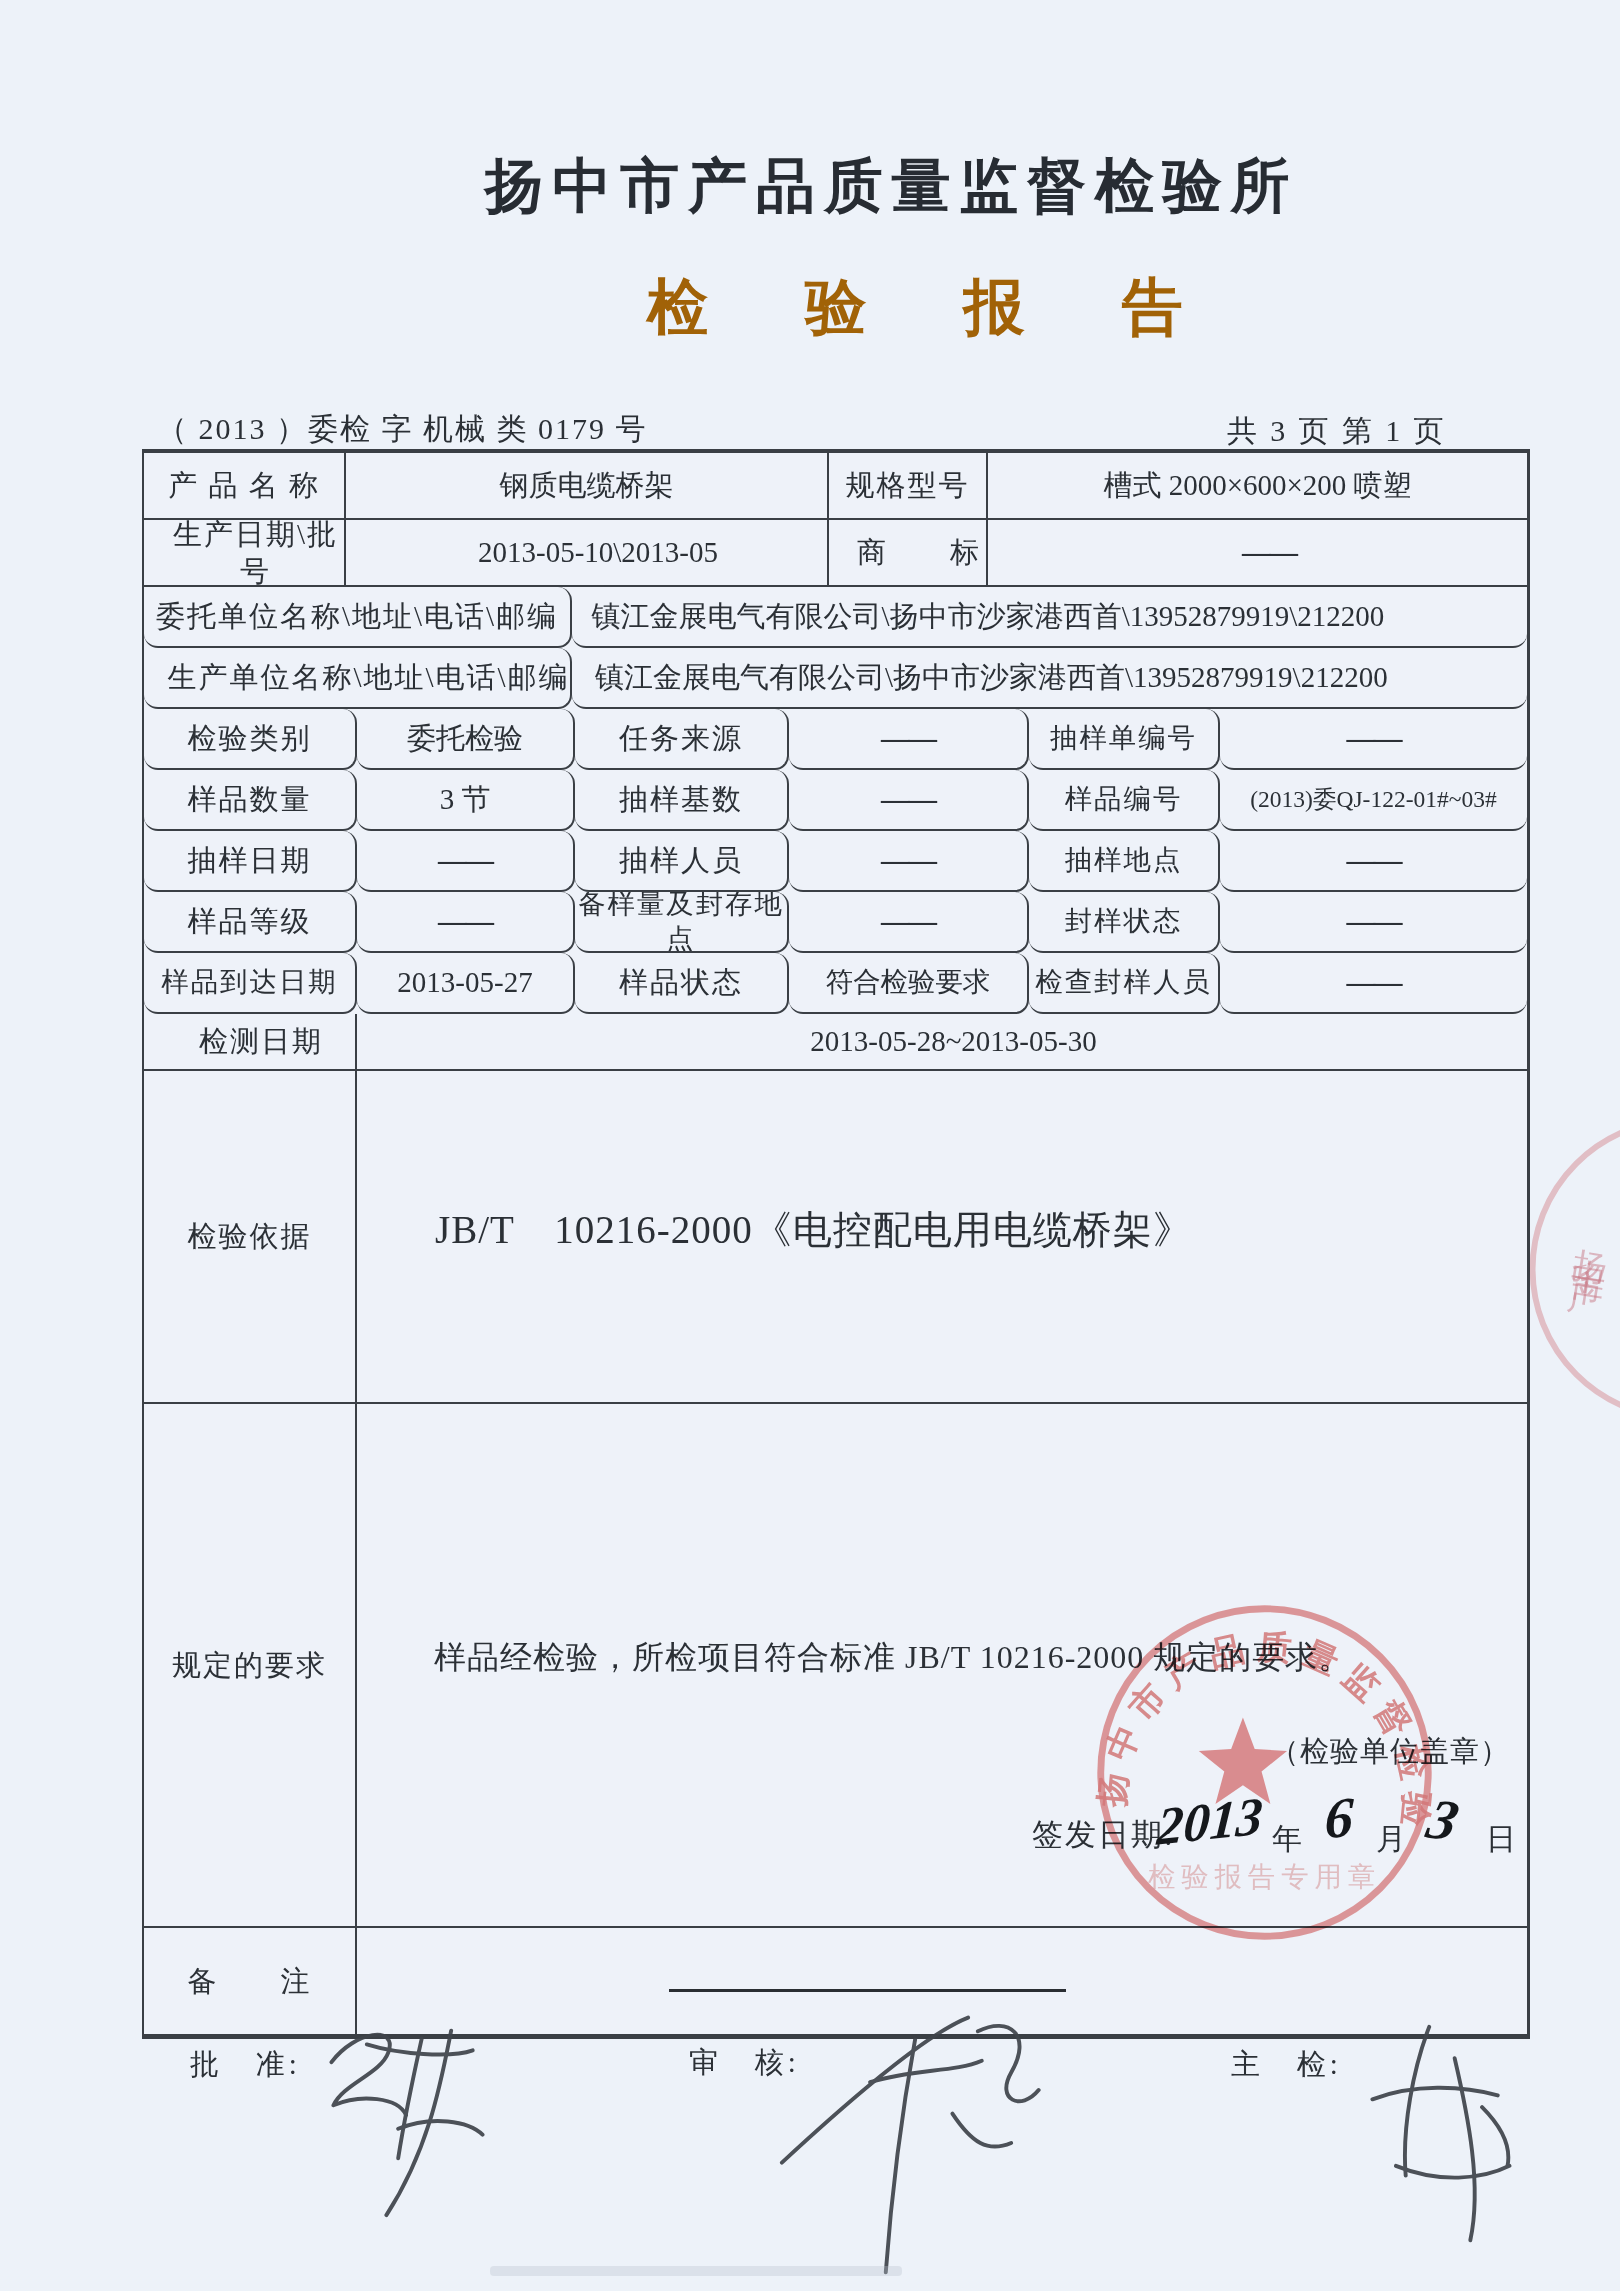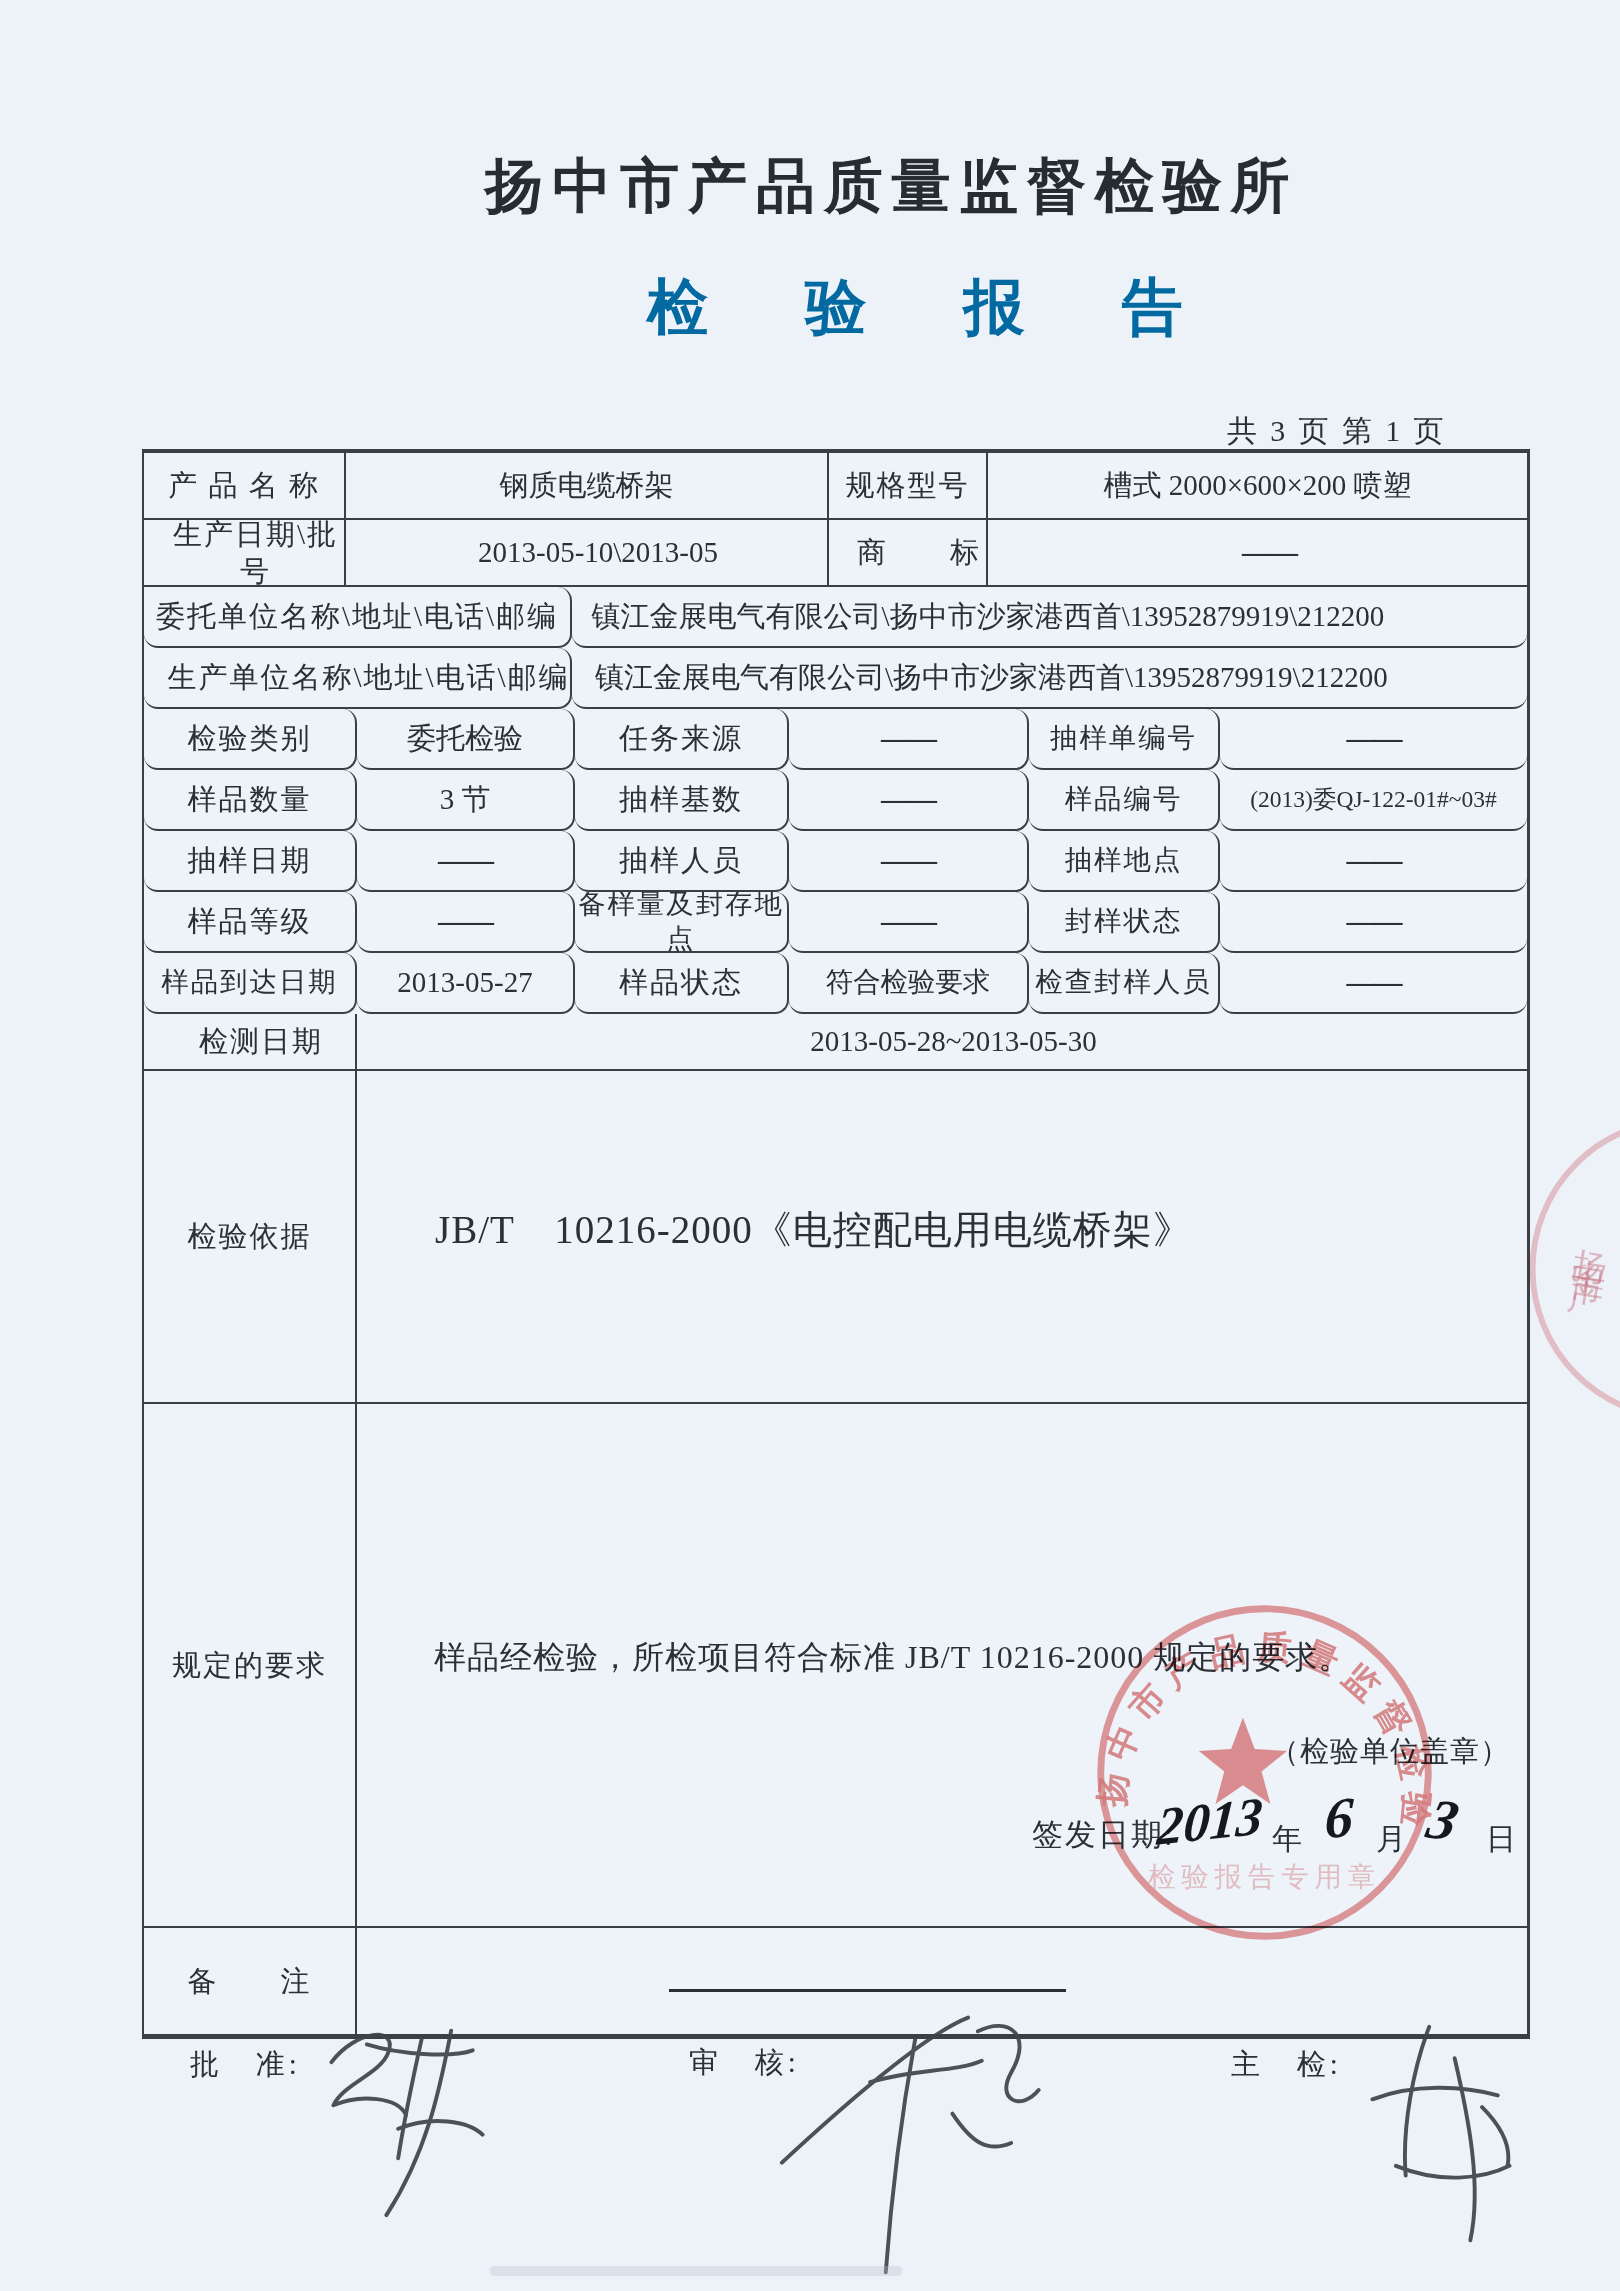--- a/index.html
+++ b/index.html
@@ -18,21 +18,21 @@
   }
   
   .org-title{
     position:absolute;left:470px;top:147px;width:843px;
     text-align:center;font-size:59px;font-weight:bold;letter-spacing:8.8px;
     color:#272c33;
   }
   .doc-title{
     position:absolute;left:647px;top:267px;width:549px;
     font-size:61px;font-weight:bold;letter-spacing:41px;white-space:nowrap;
-    color:#0369a1;
+    color:#a16207;
   }
   .report-no{position:absolute;left:157px;top:409px;font-size:30px;letter-spacing:2px;}
   .page-info{position:absolute;left:1227px;top:411px;font-size:30px;letter-spacing:2.9px;}
 
   
   .tbl{
     position:absolute;left:142px;top:449px;width:1388px;
     border:2.9px solid var(--line);
     border-top-width:4.9px;border-bottom-width:5.9px;border-right-width:3.9px;
     box-sizing:border-box;
@@ -107,20 +107,21 @@
 
   .smudge{position:absolute;left:490px;top:2266px;width:412px;height:9.8px;background:#b9c2cd;opacity:.35;border-radius:3.9px;}
 </style>
 </head>
 <body>
 
 <div class="page">
 
   <div class="org-title">扬中市产品质量监督检验所</div>
   <div class="doc-title">检 验 报 告</div>
+  <div class="report-no">（ 2013 ）委检 字 机械 类 0179 号</div>
   <div class="page-info">共 3 页 第 1 页</div>
 
   <div class="tbl">
 
     <div class="row rA h68">
       <div class="c c1 lab">产 品 名 称</div>
       <div class="c c2">钢质电缆桥架</div>
       <div class="c c3 lab">规格型号</div>
       <div class="c c4">槽式 2000×600×200 喷塑</div>
     </div>

